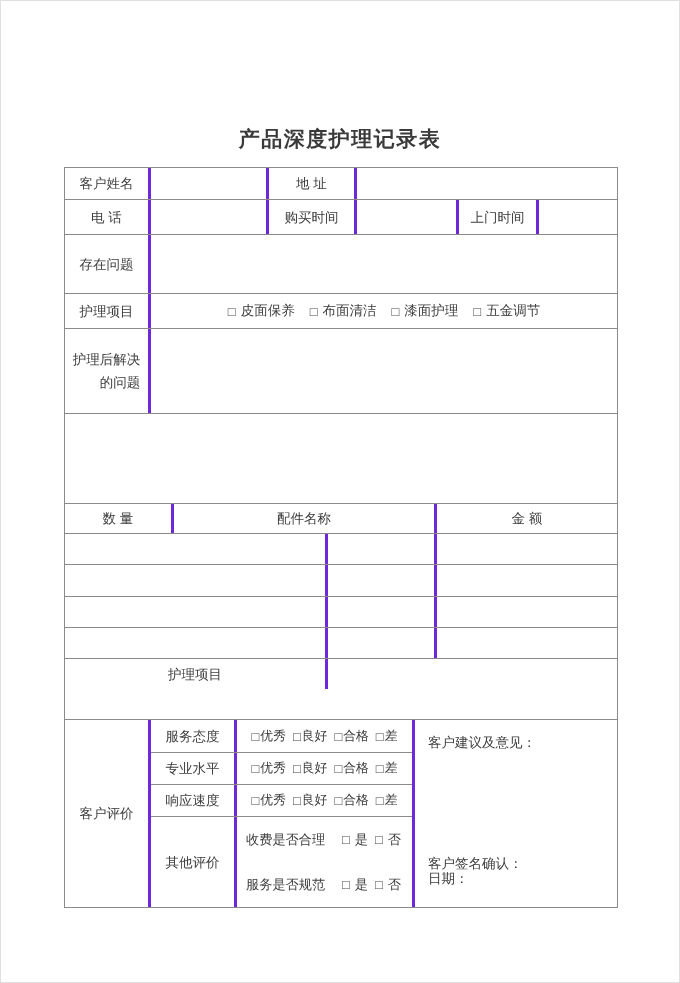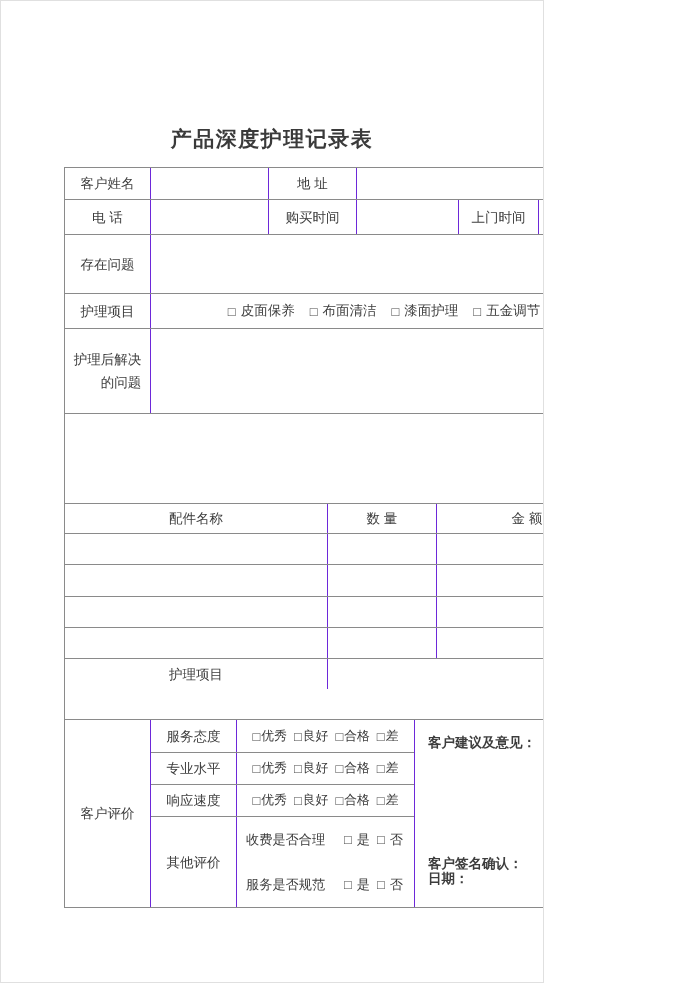--- a/index.html
+++ b/index.html
@@ -1,40 +1,40 @@
 <!DOCTYPE html>
 <html><head>
 <meta charset="utf-8">
 <style>
   * { box-sizing: border-box; margin: 0; padding: 0; }
   html,body { background:#ffffff; }
   .page {
     position: relative;
-    width: 544px; height: 983px;
+    width: 680px; height: 983px;
     background: #ffffff;
     border: 1px solid #e0e0e0;
     font-family: "Liberation Sans", sans-serif;
     color: #3d3d3d;
     overflow: hidden;
   }
   .title {
     position: absolute; top: 124px; left: 0; width: 100%;
     text-align: center;
     font-size: 21px; font-weight: 600; letter-spacing: 1.5px;
     color: #3a3a3a;
   }
   .tbl {
     position: absolute; left: 63px; top: 166px;
     width: 554px; height: 741px;
     border: 1px solid #8a8a8a;
     font-size: 13.5px;
   }
   .row { display: flex; width: 100%; }
   .bb { border-bottom: 1px solid #8a8a8a; }
-  .br { border-right: 1px solid #6d28d9; }
+  .br { border-right: 3px solid #6d28d9; }
   .cell { display: flex; align-items: center; justify-content: center; }
   .lbl { text-align: center; line-height: 23px; }
   .pre { white-space: pre-line; text-align: right; }
   .w86 { width: 86px; flex: 0 0 86px; }
   .w118 { width: 118px; flex: 0 0 118px; }
   .w88 { width: 88px; flex: 0 0 88px; }
   .w102 { width: 102px; flex: 0 0 102px; }
   .w80 { width: 80px; flex: 0 0 80px; }
   .w263 { width: 263px; flex: 0 0 263px; }
   .w109 { width: 109px; flex: 0 0 109px; }
@@ -53,21 +53,21 @@
   .rate-opts { font-size: 12.8px; }
   .rate-opts .opt { margin-right: 7px; }
   .rate-opts .opt:last-child { margin-right: 0; }
   .qline {
     display: flex; justify-content: space-between;
     padding: 0 11px 0 9px; font-size: 13.2px;
   }
   .qopts .opt { margin-right: 7px; }
   .qopts .opt:last-child { margin-right: 0; }
   .rightcell { position: relative; }
-  .rline { position: absolute; left: 13px; font-size: 13.5px; white-space: nowrap; font-weight: bold; }
+  .rline { position: absolute; left: 13px; font-size: 13.5px; white-space: nowrap; }
 </style>
 </head>
 <body>
 
 <div class="page">
   <div class="title">产品深度护理记录表</div>
 
   <div class="tbl">
 
     <div class="row h32 bb">
@@ -119,22 +119,22 @@
       <div class="cell grow"></div>
     </div>
 
     <div class="row h90 bb">
       <div class="cell grow"></div>
     </div>
 
     <div class="row h216 bb">
       <div class="col grow">
         <div class="row h30 bb">
+          <div class="cell lbl w109 br">数 量</div>
           <div class="cell lbl w263 br">配件名称</div>
-          <div class="cell lbl w109 br">数 量</div>
           <div class="cell lbl grow">金 额</div>
         </div>
         <div class="row h31 bb">
           <div class="cell w263 br"></div>
           <div class="cell w109 br"></div>
           <div class="cell grow"></div>
         </div>
         <div class="row hx32 bb">
           <div class="cell w263 br"></div>
           <div class="cell w109 br"></div>

